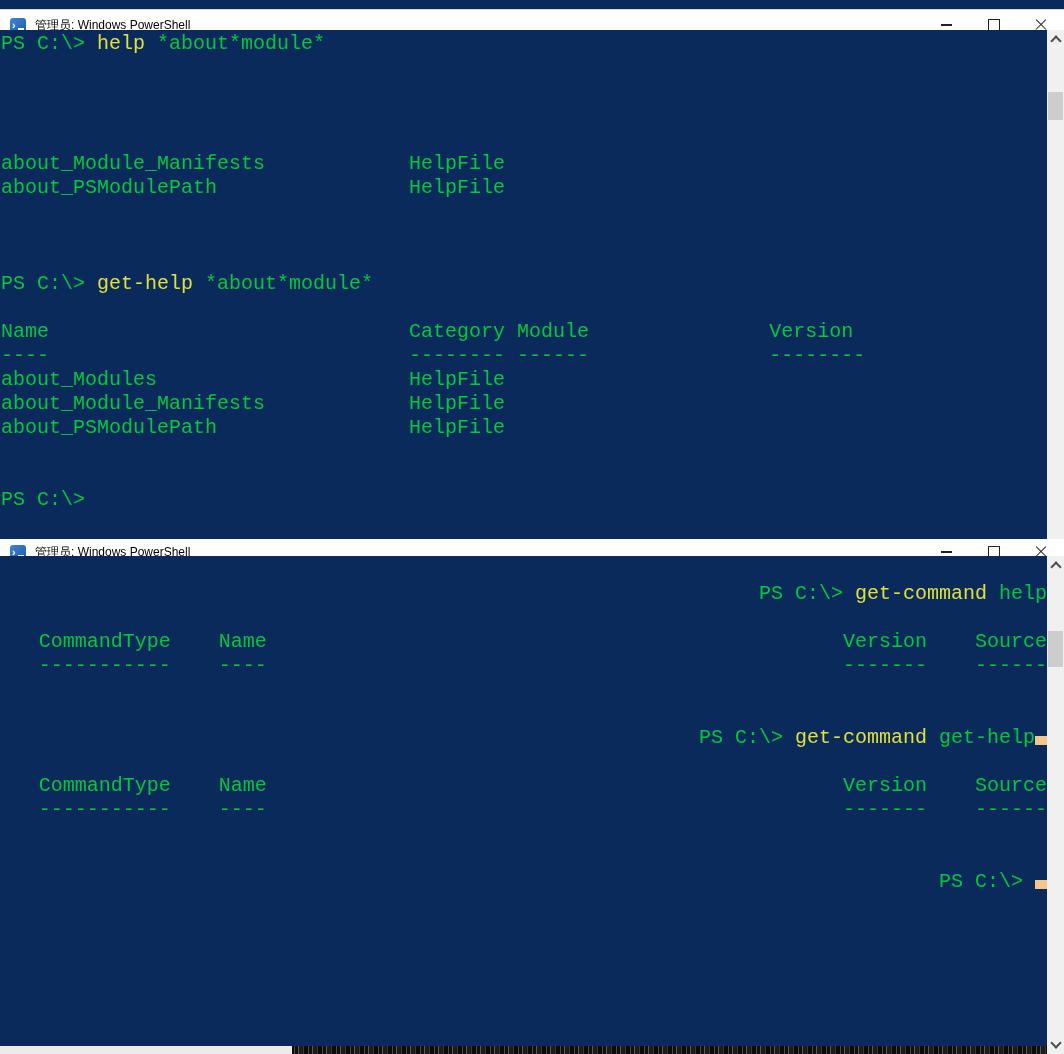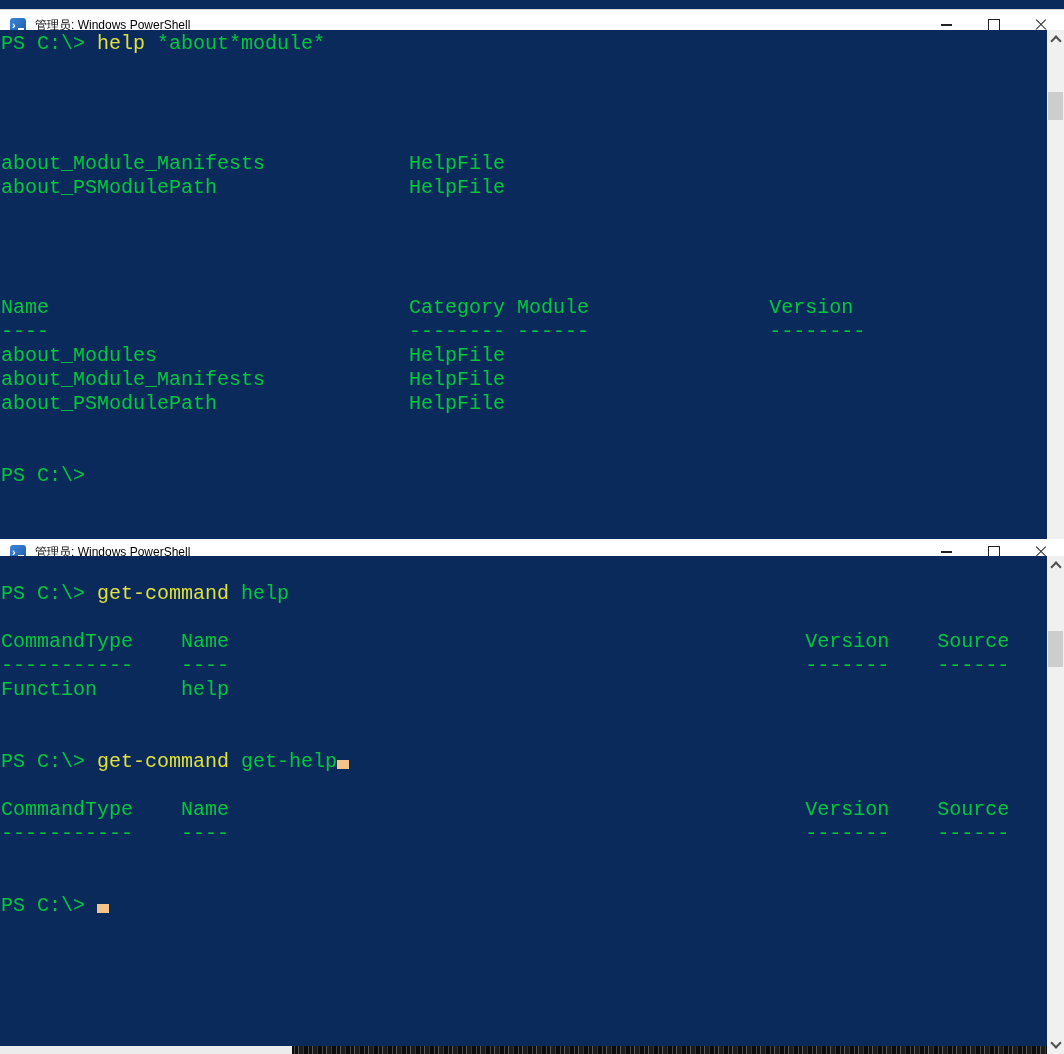--- a/index.html
+++ b/index.html
@@ -35,21 +35,21 @@
   .wbtn{width:47px;height:100%;display:flex;align-items:center;justify-content:center;position:relative;}
   .glyph-min{width:11px;height:1.5px;background:#222;}
   .glyph-max{width:10px;height:10px;border:1.2px solid #222;}
   .glyph-close{width:14px;height:14px;position:relative;}
   .glyph-close span{position:absolute;left:0;top:6px;width:14px;height:1.4px;background:#222;}
   .glyph-close span:nth-child(1){transform:rotate(45deg);}
   .glyph-close span:nth-child(2){transform:rotate(-45deg);}
   
   .console{position:absolute;left:0;right:0;background:var(--console-bg);}
   #win1 .console{top:30px;height:544px;}
-  #win2 .console{top:26px;height:498px;}
+  #win2 .console{top:26px;height:498px;text-align:right;}
   .lines{position:absolute;left:1px;top:2px;right:17px;}
   .tline{
     height:24px;line-height:24px;white-space:pre;
     font-family:"Liberation Mono","DejaVu Sans Mono",monospace;
     font-size:20px;
   }
   .seg-g{color:var(--green);}
   .seg-y{color:var(--yellow);}
   .cursor{
     display:inline-block;width:12px;height:9px;
@@ -105,20 +105,21 @@
         <div class="tline"><span class="seg-g">PS C:\&gt; </span><span class="seg-y">help</span><span class="seg-g"> *about*module*</span></div>
         <div class="tline"></div>
         <div class="tline"></div>
         <div class="tline"></div>
         <div class="tline"></div>
         <div class="tline"><span class="seg-g">about_Module_Manifests            HelpFile</span></div>
         <div class="tline"><span class="seg-g">about_PSModulePath                HelpFile</span></div>
         <div class="tline"></div>
         <div class="tline"></div>
         <div class="tline"></div>
+        <div class="tline"><span class="seg-g">PS C:\&gt; </span><span class="seg-y">get-help</span><span class="seg-g"> *about*module*</span></div>
         <div class="tline"></div>
         <div class="tline"><span class="seg-g">Name                              Category Module               Version</span></div>
         <div class="tline"><span class="seg-g">----                              -------- ------               --------</span></div>
         <div class="tline"><span class="seg-g">about_Modules                     HelpFile</span></div>
         <div class="tline"><span class="seg-g">about_Module_Manifests            HelpFile</span></div>
         <div class="tline"><span class="seg-g">about_PSModulePath                HelpFile</span></div>
         <div class="tline"></div>
         <div class="tline"></div>
         <div class="tline"><span class="seg-g">PS C:\&gt;</span></div>
       </div>
@@ -150,21 +151,20 @@
         </div>
     </div>
   </div>
   <div class="console">
     <div class="lines">
         <div class="tline"></div>
         <div class="tline"><span class="seg-g">PS C:\&gt; </span><span class="seg-y">get-command</span><span class="seg-g"> help</span></div>
         <div class="tline"></div>
         <div class="tline"><span class="seg-g">CommandType    Name                                                Version    Source</span></div>
         <div class="tline"><span class="seg-g">-----------    ----                                                -------    ------</span></div>
-        <div class="tline"><span class="seg-g">Function       help</span></div>
         <div class="tline"></div>
         <div class="tline"></div>
         <div class="tline"><span class="seg-g">PS C:\&gt; </span><span class="seg-y">get-command</span><span class="seg-g"> get-help</span><span class="cursor"></span></div>
         <div class="tline"></div>
         <div class="tline"><span class="seg-g">CommandType    Name                                                Version    Source</span></div>
         <div class="tline"><span class="seg-g">-----------    ----                                                -------    ------</span></div>
         <div class="tline"></div>
         <div class="tline"></div>
         <div class="tline"><span class="seg-g">PS C:\&gt; </span><span class="cursor"></span></div>
       </div>

